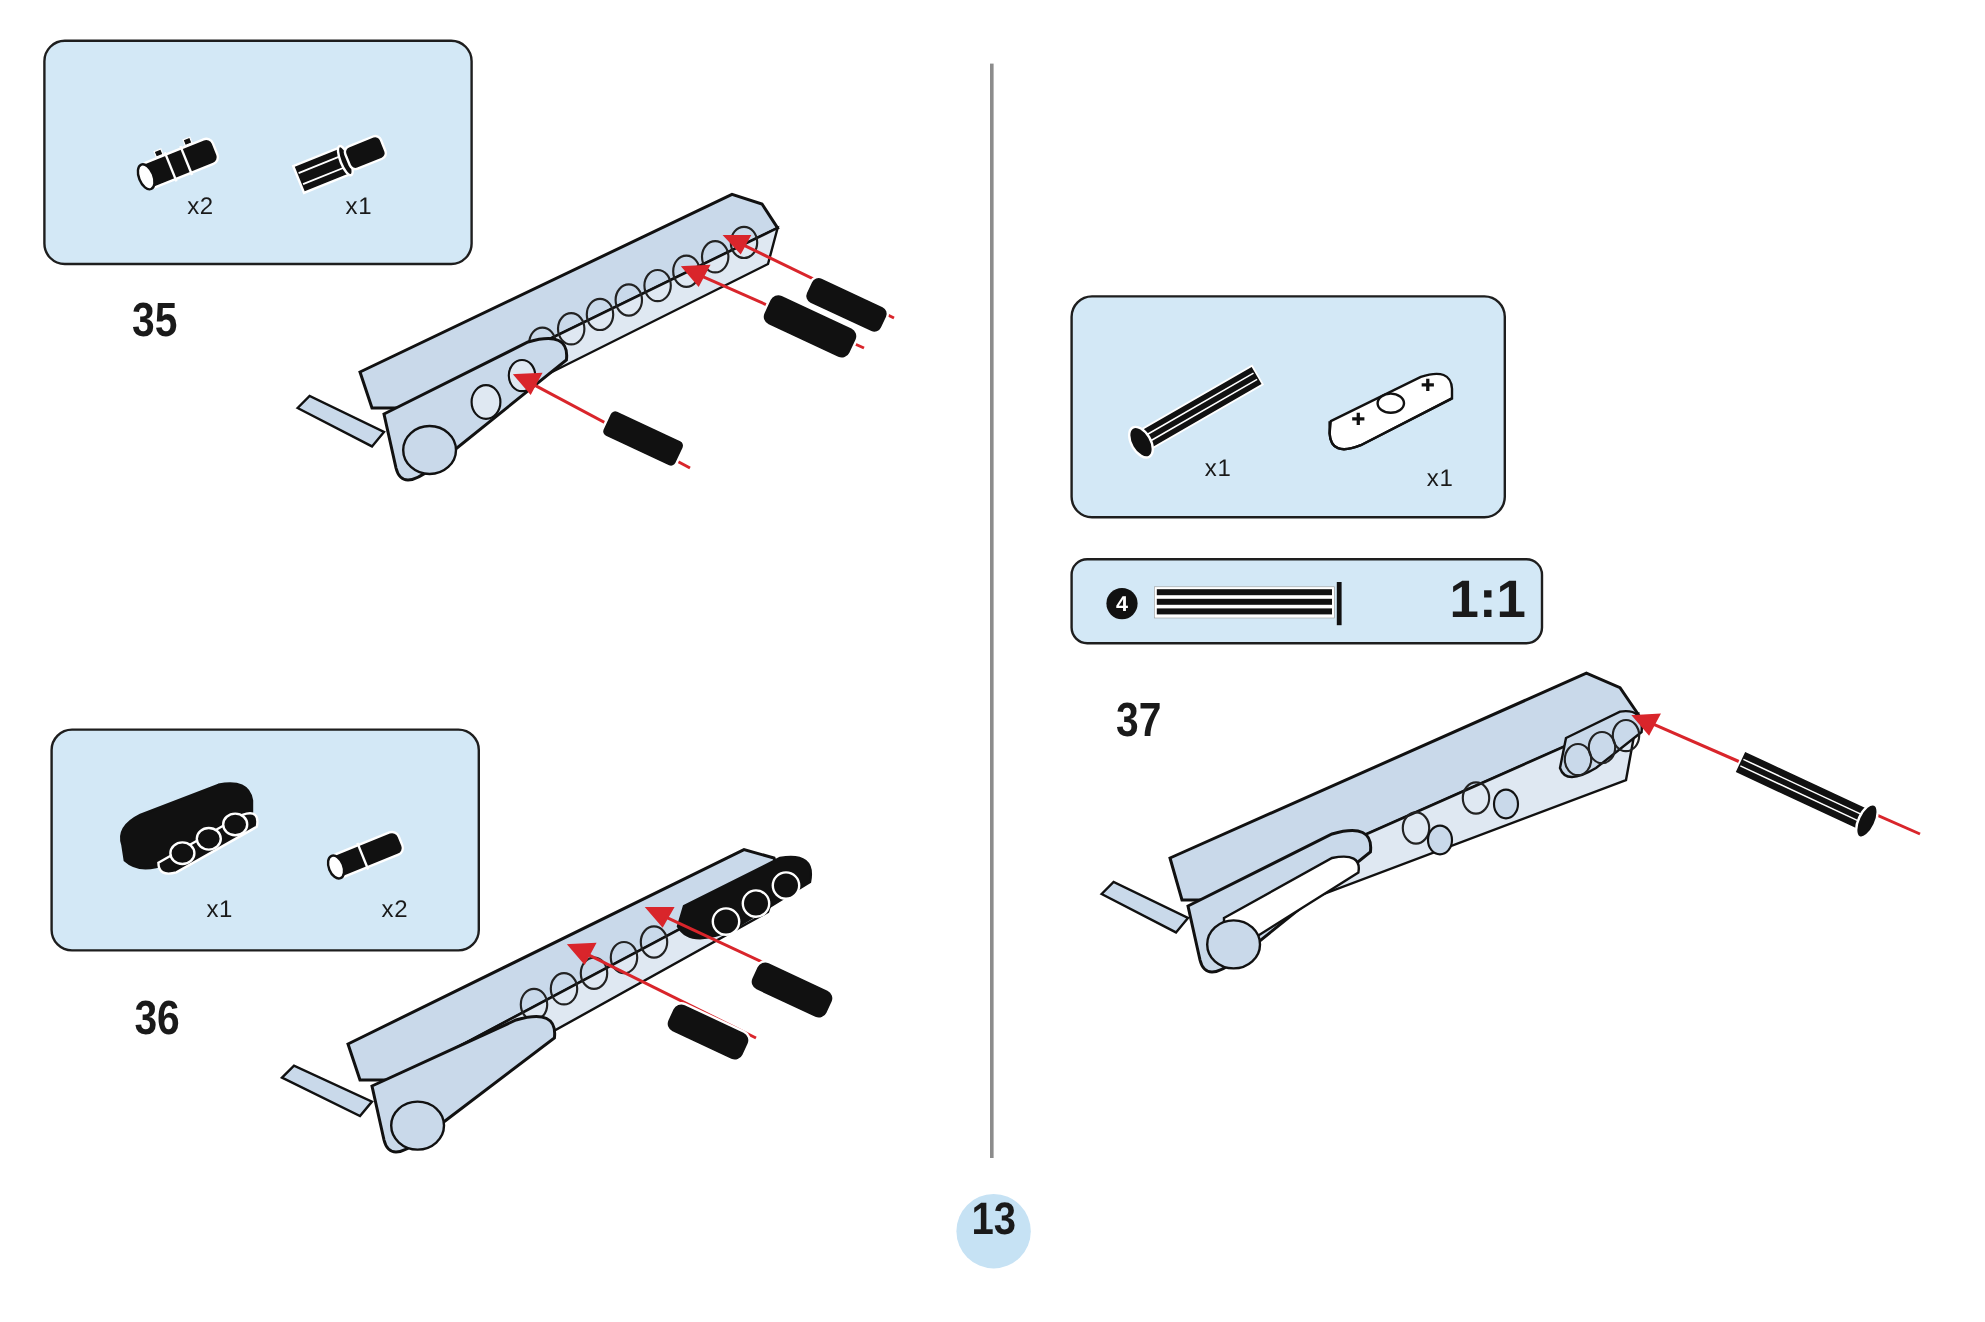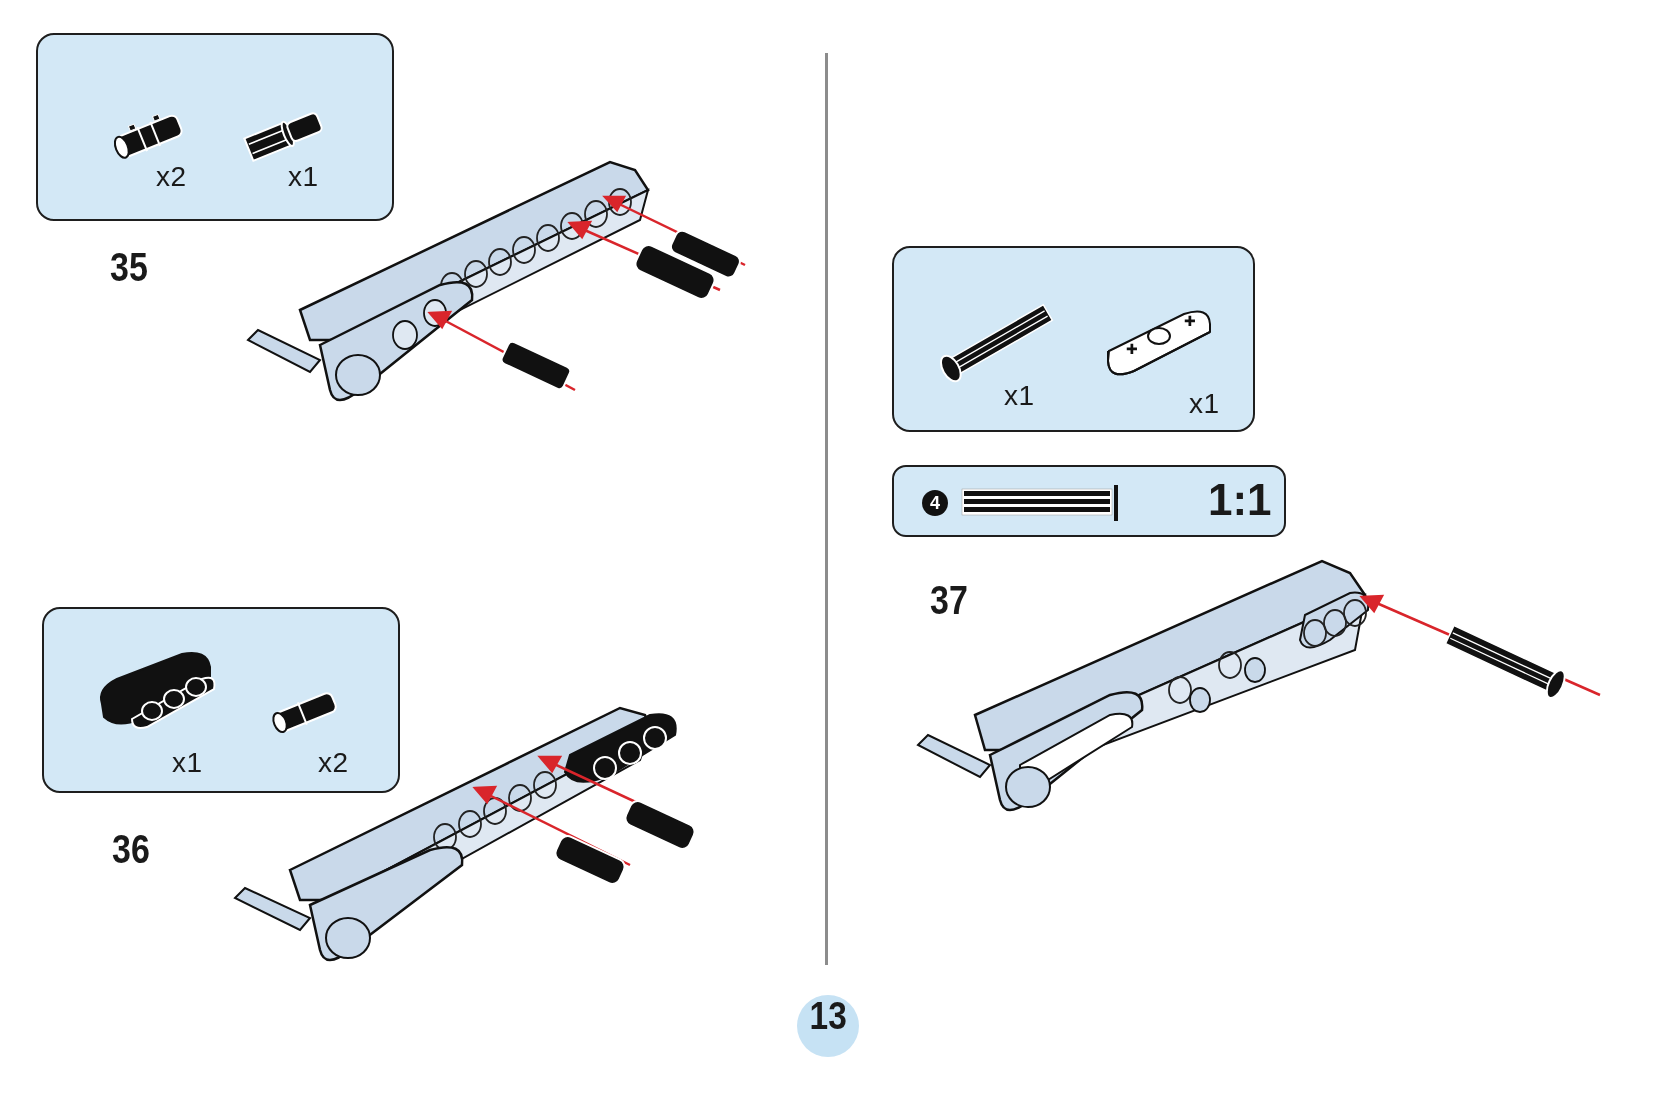--- a/index.html
+++ b/index.html
@@ -1,20 +1,20 @@
 <!DOCTYPE html>
 <html><head>
 <meta charset="utf-8">
 <style>
   html, body { margin:0; padding:0; background:#ffffff; }
   body { width:1654px; height:1102px; position:relative; overflow:hidden;
          font-family:"Liberation Sans", sans-serif; color:#1a1a1a; }
   .parts-box { position:absolute; background:#d3e8f6; border:2px solid #1e1e1e;
                border-radius:18px; box-sizing:border-box; }
-  .qty { position:absolute; font-size:28px; color:#1a1a1a; letter-spacing:0.5px; }
+  .qty { position:absolute; font-size:20px; color:#1a1a1a; letter-spacing:0.5px; }
   .step-num { position:absolute; font-size:40px; font-weight:bold; color:#1a1a1a;
               transform:scaleX(0.85); transform-origin:left top; }
   .divider { position:absolute; left:825px; top:53px; width:3px; height:912px; background:#8c8c8c; }
   .page-badge { position:absolute; left:797px; top:995px; width:62px; height:62px; border-radius:50%;
                 background:#c6e2f4; display:flex; align-items:flex-start; justify-content:center; }
   .page-badge span { font-size:38px; font-weight:bold; color:#1a1a1a; transform:scaleX(0.88); }
   svg { position:absolute; overflow:visible; }
   .ruler-box { position:absolute; background:#d3e8f6; border:2px solid #1e1e1e; border-radius:14px; box-sizing:border-box; }
   .ruler-circle { position:absolute; width:26px; height:26px; border-radius:50%; background:#111;
                   color:#fff; font-weight:bold; font-size:18px; display:flex; align-items:center; justify-content:center; }

